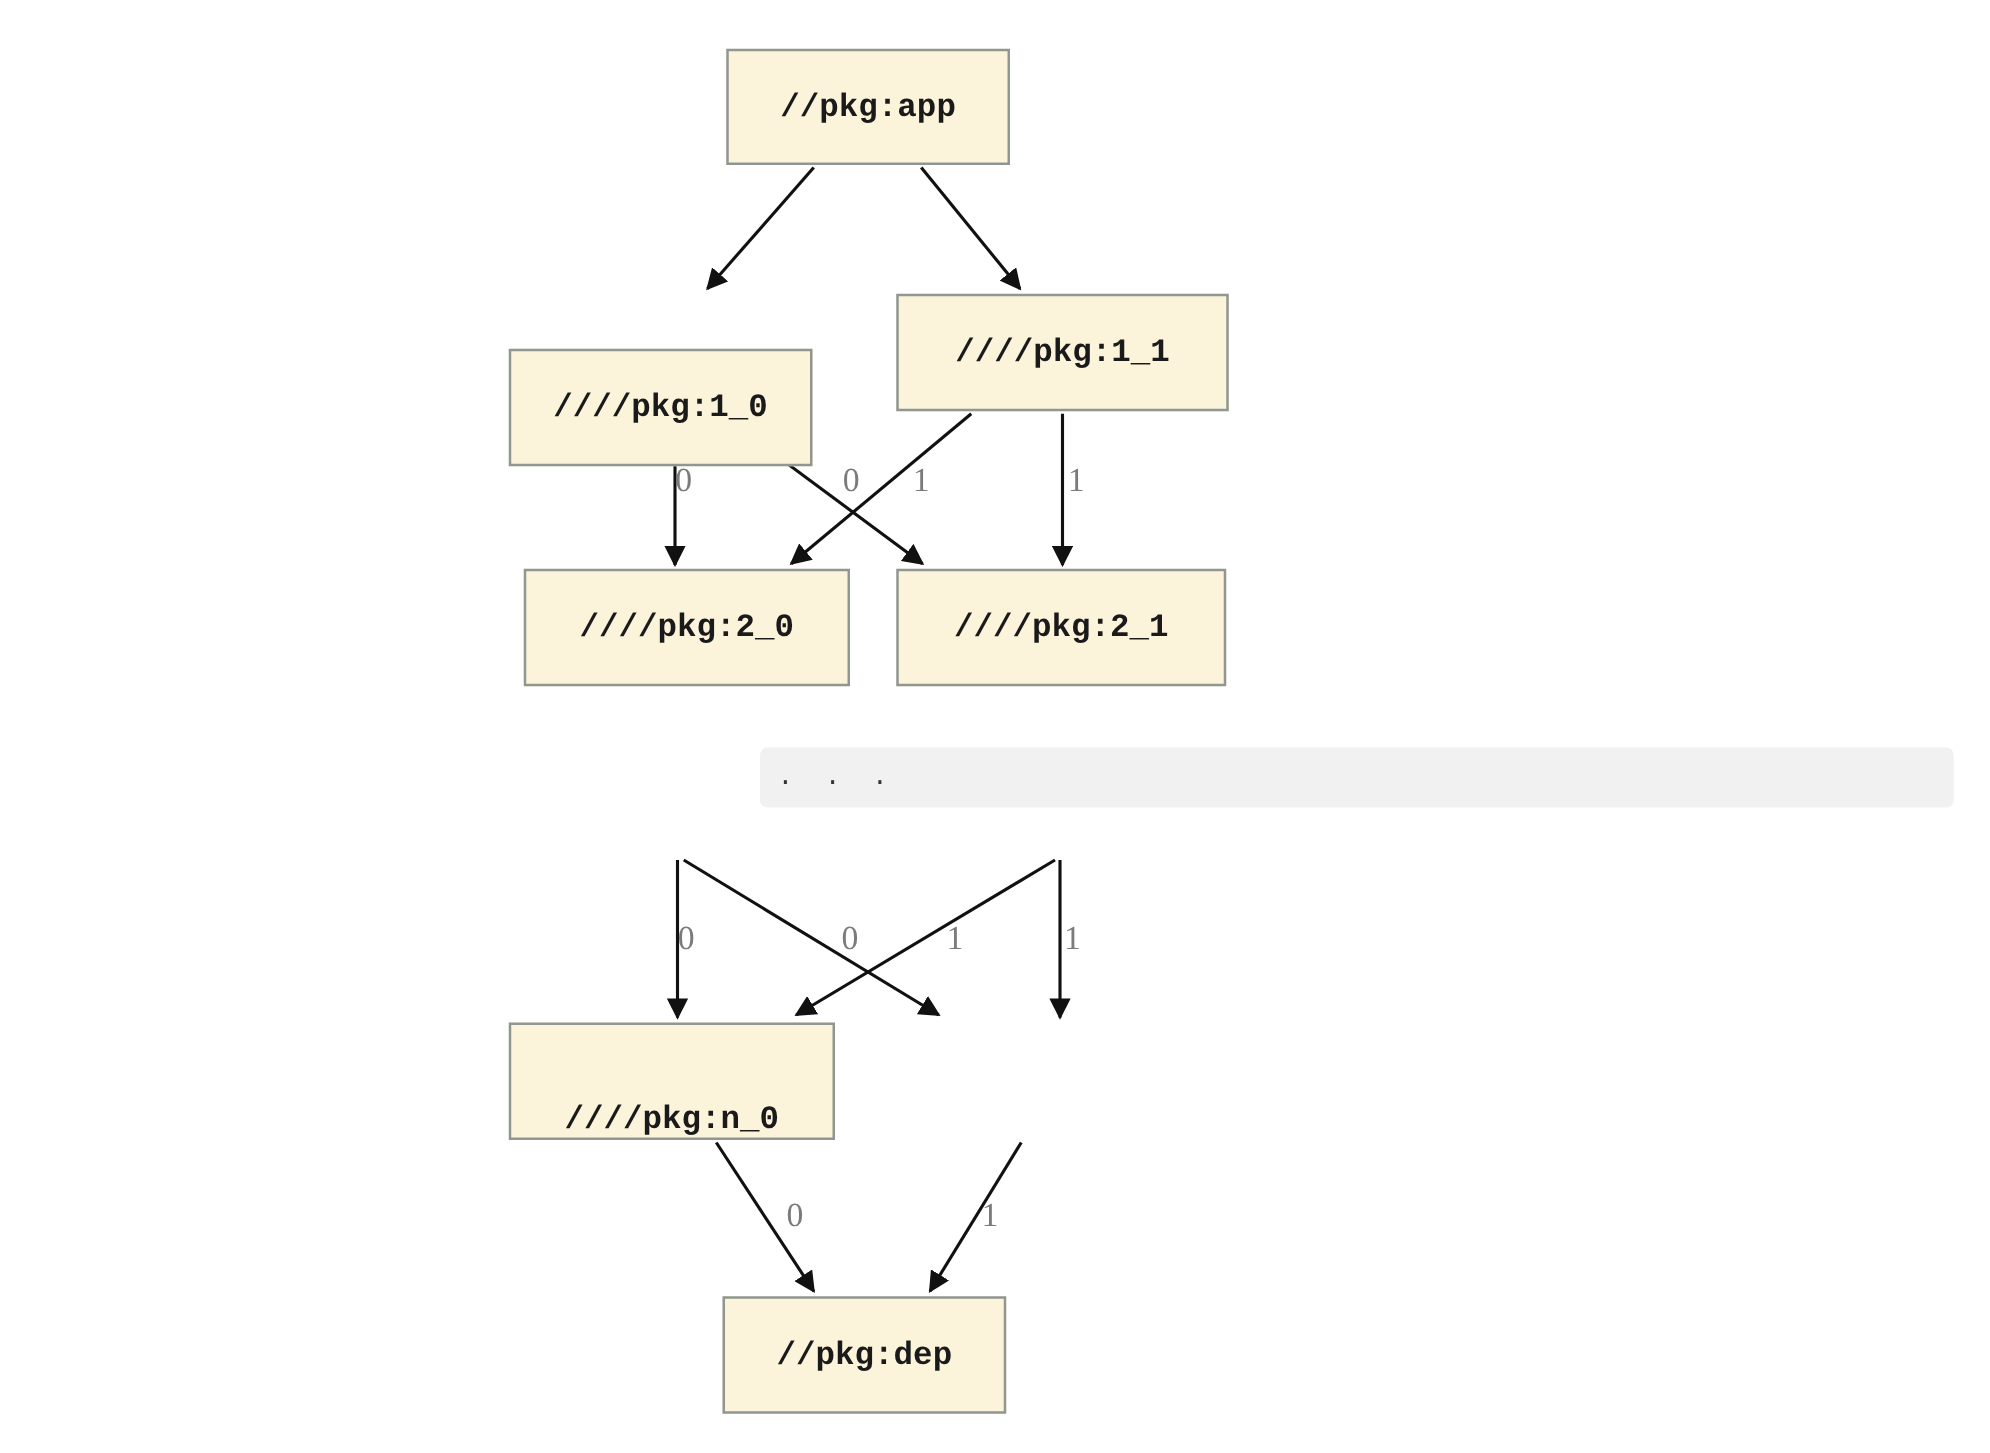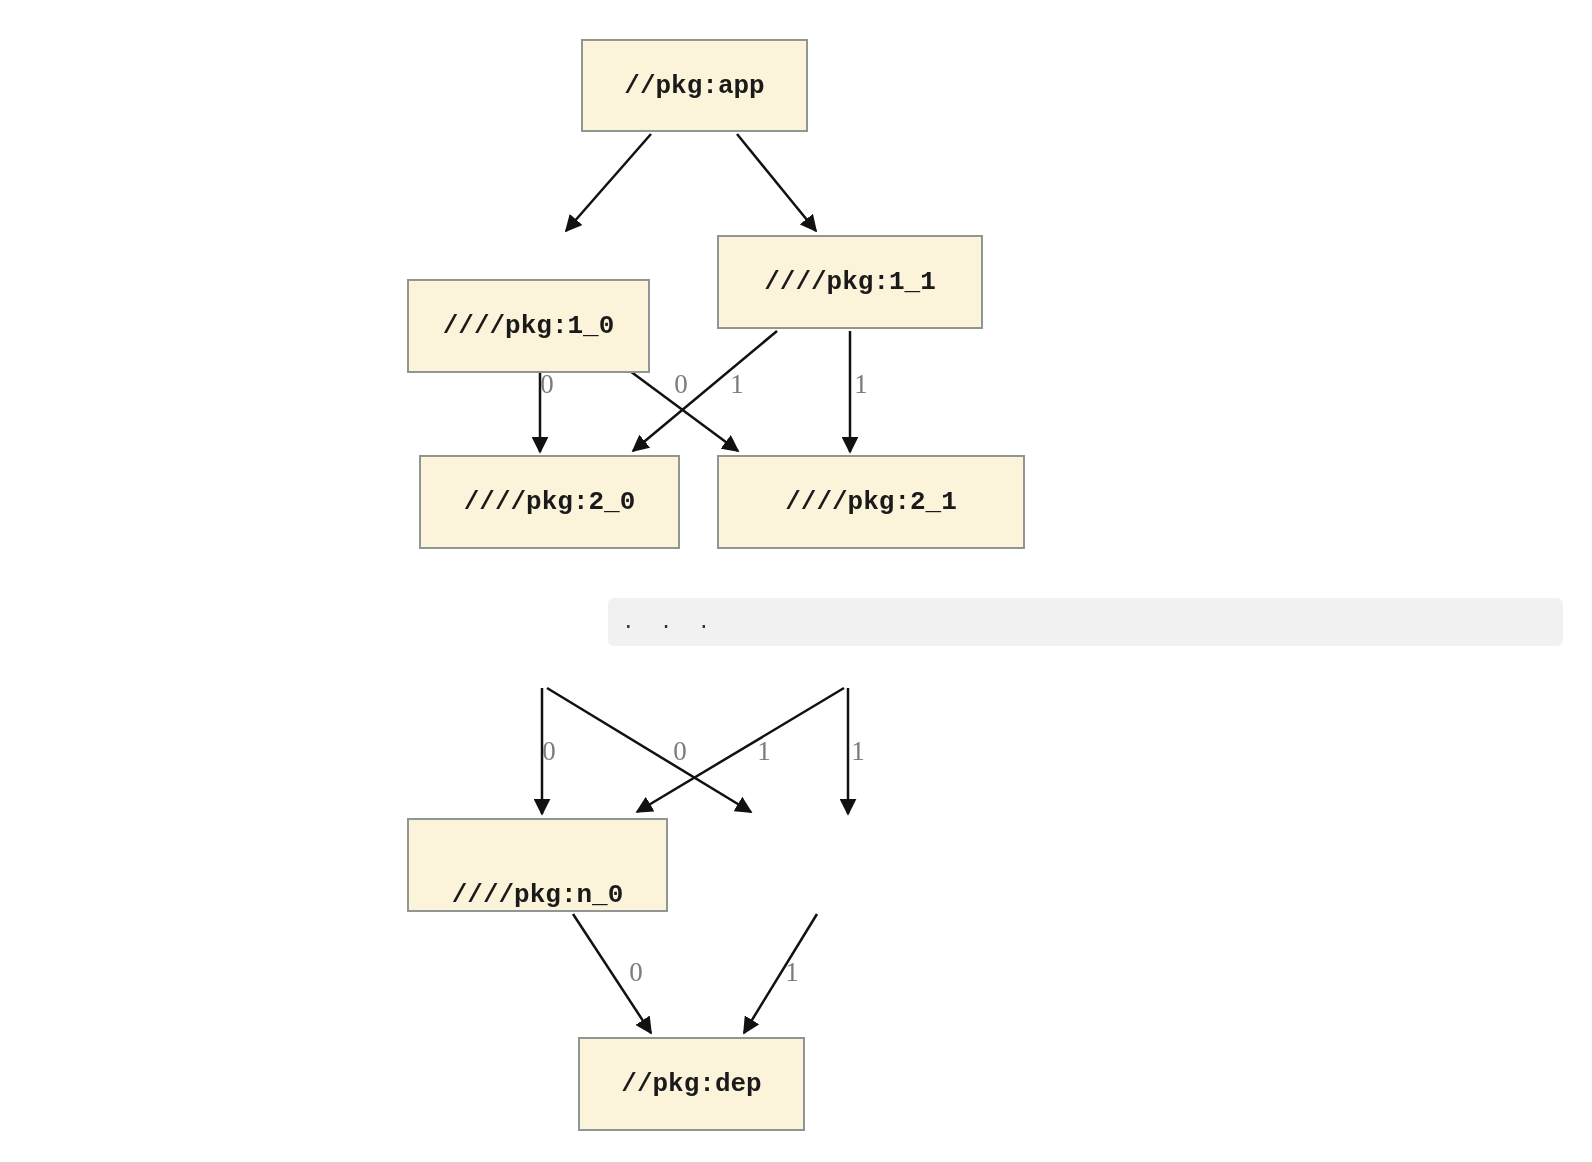--- a/index.html
+++ b/index.html
@@ -105,21 +105,21 @@
   </div>
 
   <div class="node" style="left:717px; top:235px; width:266px; height:94px;">
     <span class="node-label">////pkg:1_1</span>
   </div>
 
   <div class="node" style="left:407px; top:455px; width:261px; height:94px;margin-left:12px;">
     <span class="node-label">////pkg:2_0</span>
   </div>
 
-  <div class="node" style="left:717px; top:455px; width:308px; height:94px;">
+  <div class="node" style="left:717px; top:455px; width:264px; height:94px;">
     <span class="node-label">////pkg:2_1</span>
   </div>
 
   <div class="node" style="left:407px; top:818px; width:261px; height:94px;align-items:flex-end;">
     <span class="node-label">////pkg:n_0</span>
   </div>
 
 
   <div class="node" style="left:578px; top:1037px; width:227px; height:94px;">
     <span class="node-label">//pkg:dep</span>

